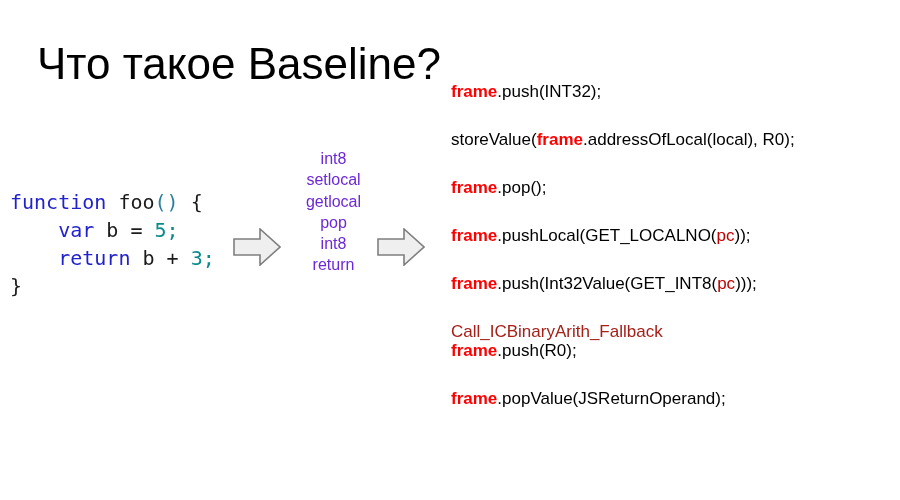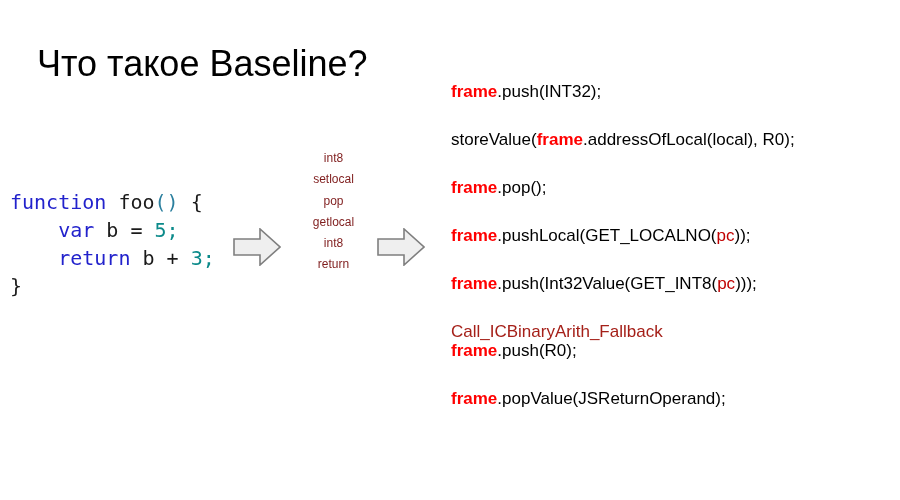--- a/index.html
+++ b/index.html
@@ -15,21 +15,21 @@
     font-family: "Liberation Sans", sans-serif;
     color: #000000;
   }
 
   
   .slide-title {
     position: absolute;
     left: 37px;
     top: 44px;
     font-family: "Liberation Sans", sans-serif;
-    font-size: 36px;
+    font-size: 44px;
     font-weight: 400;
     line-height: 40px;
     color: #000000;
     white-space: nowrap;
     letter-spacing: 0px;
   }
 
   
   .code-block {
     position: absolute;
@@ -60,23 +60,23 @@
   .arrow-2 { left: 377px; top: 228px; }
 
   
   .bytecode-list {
     position: absolute;
     left: 281px;
     top: 148px;
     width: 105px;
     text-align: center;
     font-family: "Liberation Sans", sans-serif;
-    font-size: 12px;
+    font-size: 16px;
     line-height: 21.3px;
-    color: #7f1d1d;
+    color: #6d28d9;
   }
   .bytecode-item { white-space: nowrap; }
 
   
   .asm-column {
     position: absolute;
     left: 451px;
     top: 82px;
     width: 440px;
     font-family: "Liberation Sans", sans-serif;
@@ -103,22 +103,22 @@
 
 <div class="arrow arrow-1">
   <svg viewBox="0 0 48 38" xmlns="http://www.w3.org/2000/svg">
     <polygon points="1,11 27,11 27,1 47,19 27,37 27,27 1,27" fill="#efefef" stroke="#7f7f7f" stroke-width="1.6" stroke-linejoin="miter"></polygon>
   </svg>
 </div>
 
 <div class="bytecode-list">
     <div class="bytecode-item">int8</div>
     <div class="bytecode-item">setlocal</div>
+    <div class="bytecode-item">getlocal</div>
     <div class="bytecode-item">pop</div>
-    <div class="bytecode-item">getlocal</div>
     <div class="bytecode-item">int8</div>
     <div class="bytecode-item">return</div>
   </div>
 
 <div class="arrow arrow-2">
   <svg viewBox="0 0 48 38" xmlns="http://www.w3.org/2000/svg">
     <polygon points="1,11 27,11 27,1 47,19 27,37 27,27 1,27" fill="#efefef" stroke="#7f7f7f" stroke-width="1.6" stroke-linejoin="miter"></polygon>
   </svg>
 </div>
 

